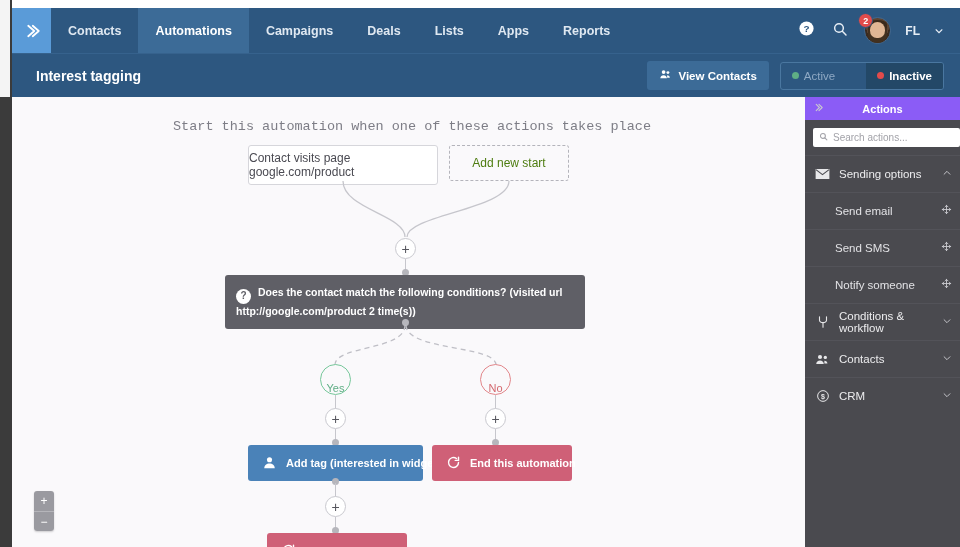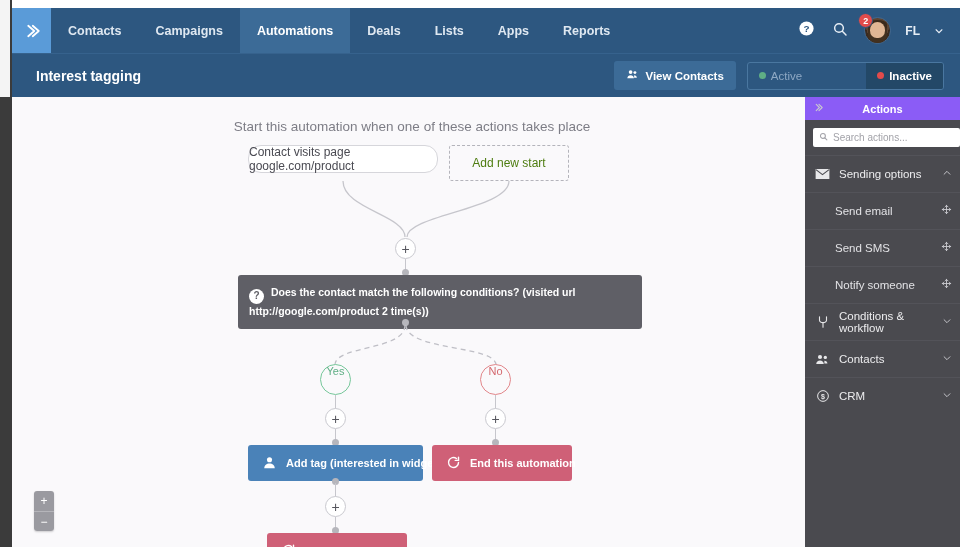--- a/index.html
+++ b/index.html
@@ -62,32 +62,32 @@
     background:#3c6b97; color:#ffffff; font-size:11.5px; font-weight:700;
     padding: 7px 12px; border-radius:3px; display:flex; align-items:center; gap:6px;
     cursor:pointer; white-space:nowrap;
   }
   .toggle-group { display:flex; border:1px solid #4a77a0; border-radius:3px; overflow:hidden;gap:20px; }
   .toggle-seg {
     display:flex; align-items:center; gap:5px; padding: 7px 11px;
     font-size:11.5px; cursor:pointer; white-space:nowrap;
   }
   .toggle-seg.off { color:#8fa9c4; font-weight:400; }
-  .toggle-seg.on  { background:#234867; color:#ffffff; font-weight:700;margin-left:33px; }
+  .toggle-seg.on  { background:#234867; color:#ffffff; font-weight:700; }
   .dot { width:7px; height:7px; border-radius:50%; display:inline-block; }
 
   
   .canvas {
     position:absolute; left:12px; top:97px; right:155px; bottom:0;
     background:#faf9fb; overflow:hidden;
   }
   .canvas-edge { position:absolute; left:0; top:97px; width:12px; bottom:0; background:#3b3b3b; }
   .canvas-edge2 { position:absolute; left:0; top:0; width:12px; height:97px; background:#f4f4f4; }
   .canvas-edge3 { position:absolute; left:10px; top:0; width:2px; height:97px; background:#3b3b3b; }
-  .flow-title-wrap { position:absolute; left:140px; width:520px; top:22px; text-align:center; font-size:13.5px; color:#7d7d86; }
+  .flow-title-wrap { position:absolute; left:140px; width:520px; top:22px; text-align:center; font-size:13.5px; color:#7d7d86;font-family:Liberation Mono, monospace; }
 
   .start-box {
     background:#ffffff; border:1px solid #d6d6db; border-radius:3px;
     font-size:12px; color:#4a4a52; display:flex; align-items:center; justify-content:center;
     cursor:pointer;
   }
   .start-box.dashed { background:transparent; border:1px dashed #b4b4bb; color:#4d7c0f; }
 
   .plus-node {
     width:21px; height:21px; border-radius:50%; background:#ffffff; border:1px solid #c9c9cf;
@@ -99,21 +99,21 @@
     font-size:10.5px; font-weight:700; line-height:1.45; padding:10px 12px 10px 11px;
     cursor:pointer;
   }
   .qmark {
     width:15px; height:15px; border-radius:50%; background:#ffffff; color:#5f5f66;
     font-size:10px; font-weight:700; display:inline-flex; align-items:center; justify-content:center;
     margin-right:7px; vertical-align:-3px;
   }
   .branch-circle {
     width:31px; height:31px; border-radius:50%; background:#faf9fb;
-    display:flex; align-items:flex-start; justify-content:center;
+    display:flex; align-items:flex-end; justify-content:center;
     font-size:11px; cursor:pointer;
   }
   .branch-yes { border:1.5px solid #76c79a; color:#5fae85; }
   .branch-no  { border:1.5px solid #e2868a; color:#d4696f; }
 
   .action-box {
     border-radius:3px; color:#ffffff; font-size:11px; font-weight:700;
     display:flex; align-items:center; padding: 0 14px; gap:9px; cursor:pointer;
     white-space:nowrap;
   }
@@ -193,25 +193,25 @@
           <polyline points="7,5 15,12 7,19"></polyline>
           <polyline points="13,5 21,12 13,19"></polyline>
         </svg>
       </span>
     </div>
 
     <div class="nav-tabs">
       <div class="nav-tab">
           <span>Contacts</span>
         </div>
+      <div class="nav-tab active">
+          <span>Automations</span>
+        </div>
       <div class="nav-tab">
           <span>Campaigns</span>
-        </div>
-      <div class="nav-tab active">
-          <span>Automations</span>
         </div>
       <div class="nav-tab">
           <span>Deals</span>
         </div>
       <div class="nav-tab">
           <span>Lists</span>
         </div>
       <div class="nav-tab">
           <span>Apps</span>
         </div>
@@ -278,41 +278,41 @@
           <span>Inactive</span>
         </div>
       </div>
     </div>
   </div>
 
   <div class="canvas">
 
     <div class="flow-title-wrap">Start this automation when one of these actions takes place</div>
 
-    <div class="start-box" style="position:absolute; left:236px; top:48px; width:190px; height:28px;border-radius:13px;">
+    <div class="start-box" style="position:absolute; left:236px; top:48px; width:190px; height:40px;">
       <span>Contact visits page google.com/product</span>
     </div>
 
     <div class="start-box dashed" style="position:absolute; left:437px; top:48px; width:120px; height:36px;">
       <span>Add new start</span>
     </div>
 
     <svg style="position:absolute; left:0; top:0; width:793px; height:450px; pointer-events:none;">
       <path d="M331,84 C331,112 393,118 393,140" fill="none" stroke="#c6c6cc" stroke-width="1.3"></path>
       <path d="M497,84 C497,112 395,118 395,140" fill="none" stroke="#c6c6cc" stroke-width="1.3"></path>
     </svg>
 
     <div class="plus-node" style="position:absolute; left:383px; top:141px;">
       <span>+</span>
     </div>
 
     <div class="conn-line" style="left:393px; top:162px; width:1.3px; height:14px;"></div>
     <div class="conn-dot" style="left:390px; top:172px;"></div>
 
-    <div class="cond-node" style="position:absolute; left:226px; top:178px; width:404px;">
+    <div class="cond-node" style="position:absolute; left:213px; top:178px; width:360px;">
       <span class="qmark">?</span><span>Does the contact match the following conditions? (visited url</span><br>
       <span>http://google.com/product 2 time(s))</span>
     </div>
 
     <div class="conn-dot" style="left:390px; top:222px;"></div>
 
     <svg style="position:absolute; left:0; top:0; width:793px; height:460px; pointer-events:none;">
       <path d="M393,228 C393,254 323,248 323,268" fill="none" stroke="#bfbfc6" stroke-width="1.3" stroke-dasharray="5,4"></path>
       <path d="M394,228 C394,254 484,248 484,268" fill="none" stroke="#bfbfc6" stroke-width="1.3" stroke-dasharray="5,4"></path>
     </svg>

